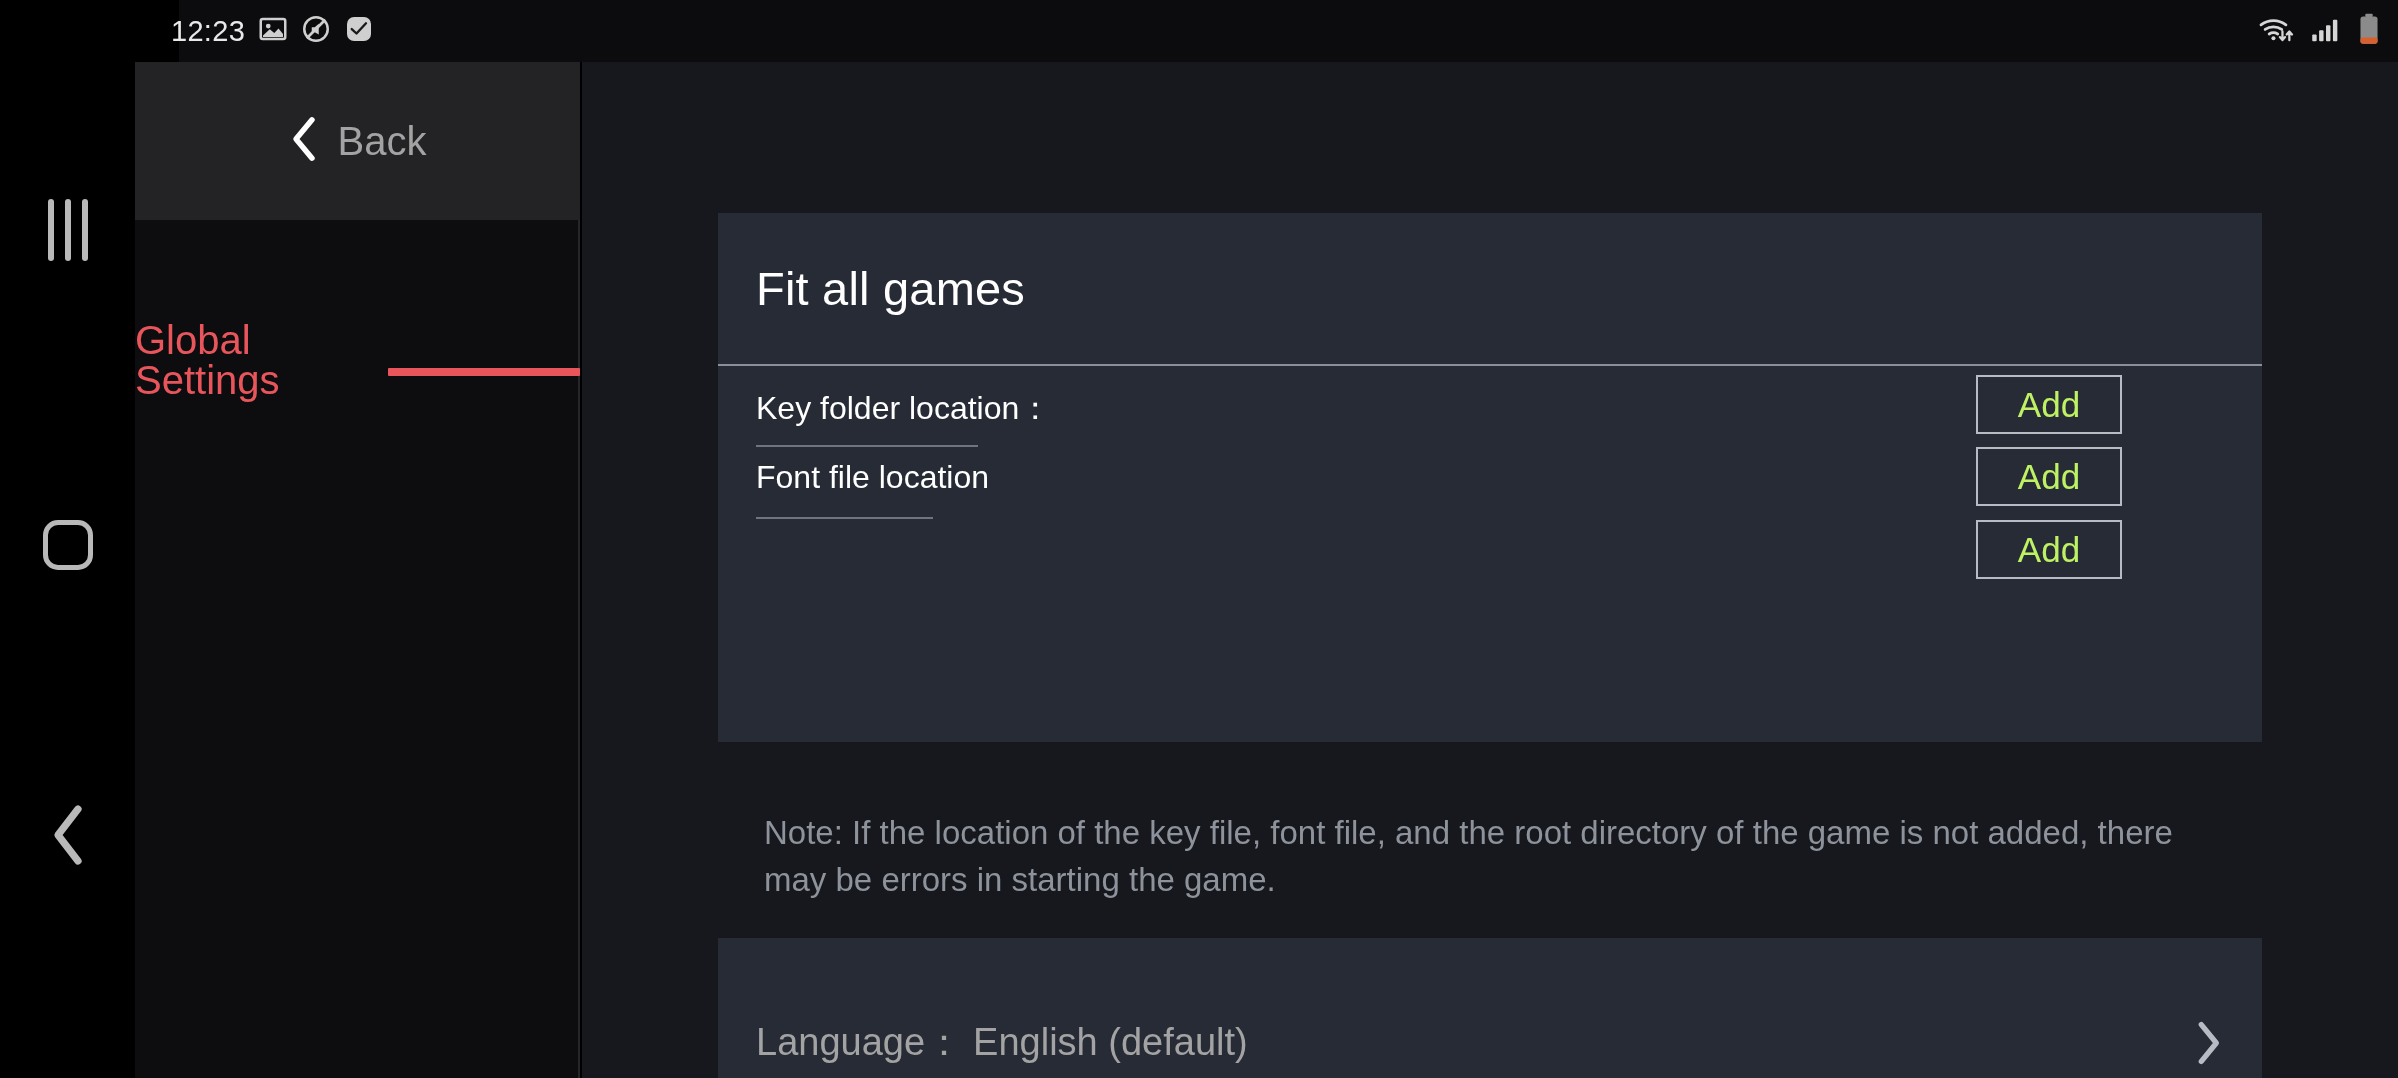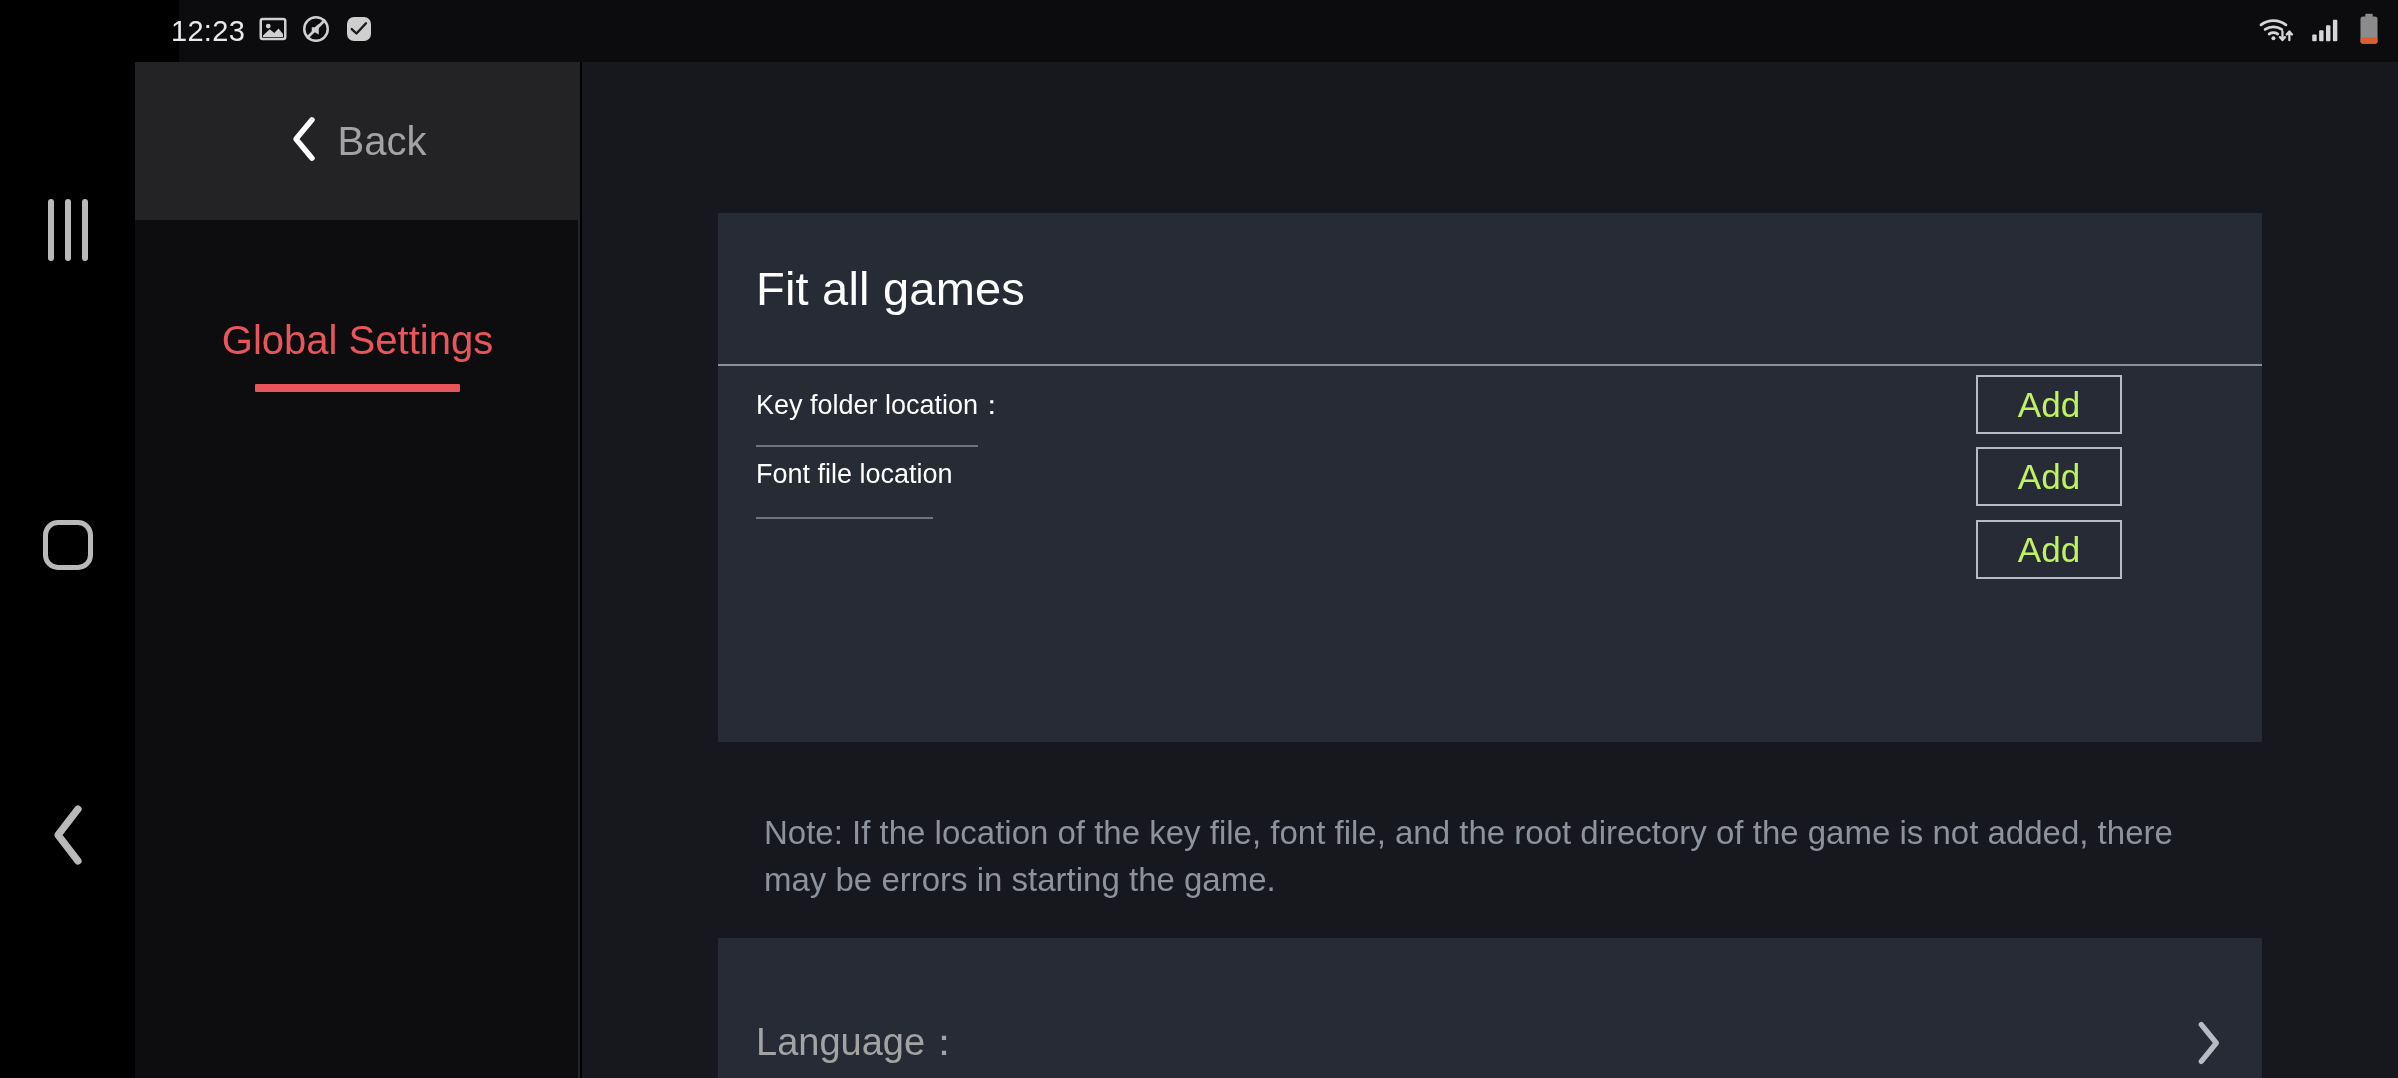--- a/index.html
+++ b/index.html
@@ -104,21 +104,21 @@
     z-index: 15;
   }
   #sidebar-top-rule {
     position: absolute; left: 0; top: -1px;
     width: 445px; height: 1px;
     background: #1e1f23;
   }
   .sidebar-item {
     position: absolute;
     left: 0; width: 445px;
-    display: flex; flex-direction: column;
+    display: flex; flex-direction: row;
     align-items: center;
     cursor: pointer;
   }
   #sidebar-item-global { top: 100px; }
   .sidebar-item-label {
     font-size: 40px;
     color: #e8565c;
     line-height: 1;
   }
   .sidebar-item-underline {
@@ -167,21 +167,21 @@
     left: 0; width: 1544px;
     height: 100px;
   }
   #setting-row-key  { top: 168px; }
   #setting-row-font { top: 240px; }
   #setting-row-root { top: 313px; }
 
   .setting-label {
     position: absolute;
     left: 38px; top: 6px;
-    font-size: 27px;
+    font-size: 32px;
     color: #ffffff;
     white-space: nowrap;
   }
   .setting-underline {
     position: absolute;
     left: 38px; top: 64px;
     height: 2px;
     background: #6f747e;
   }
   #underline-key  { width: 222px; }
@@ -358,20 +358,21 @@
         <button class="add-button">Add</button>
       </div>
     </div>
 
     <div id="note-text">Note: If the location of the key file, font file, and the root directory of the game is not added, there may be errors in starting the game.</div>
 
     <div id="card-language" class="card">
       <div id="language-row">
         <div id="language-text-wrap">
           <span id="language-label">Language：</span>
+          <span id="language-value">English (default)</span>
         </div>
         <span id="language-chevron">
           <svg width="32" height="50" viewBox="0 0 18 30">
             <path d="M5 4 L14 15 L5 26" fill="none" stroke="#b6bbc4" stroke-width="3.2" stroke-linecap="round" stroke-linejoin="round"></path>
           </svg>
         </span>
 
       </div>
     </div>
 

